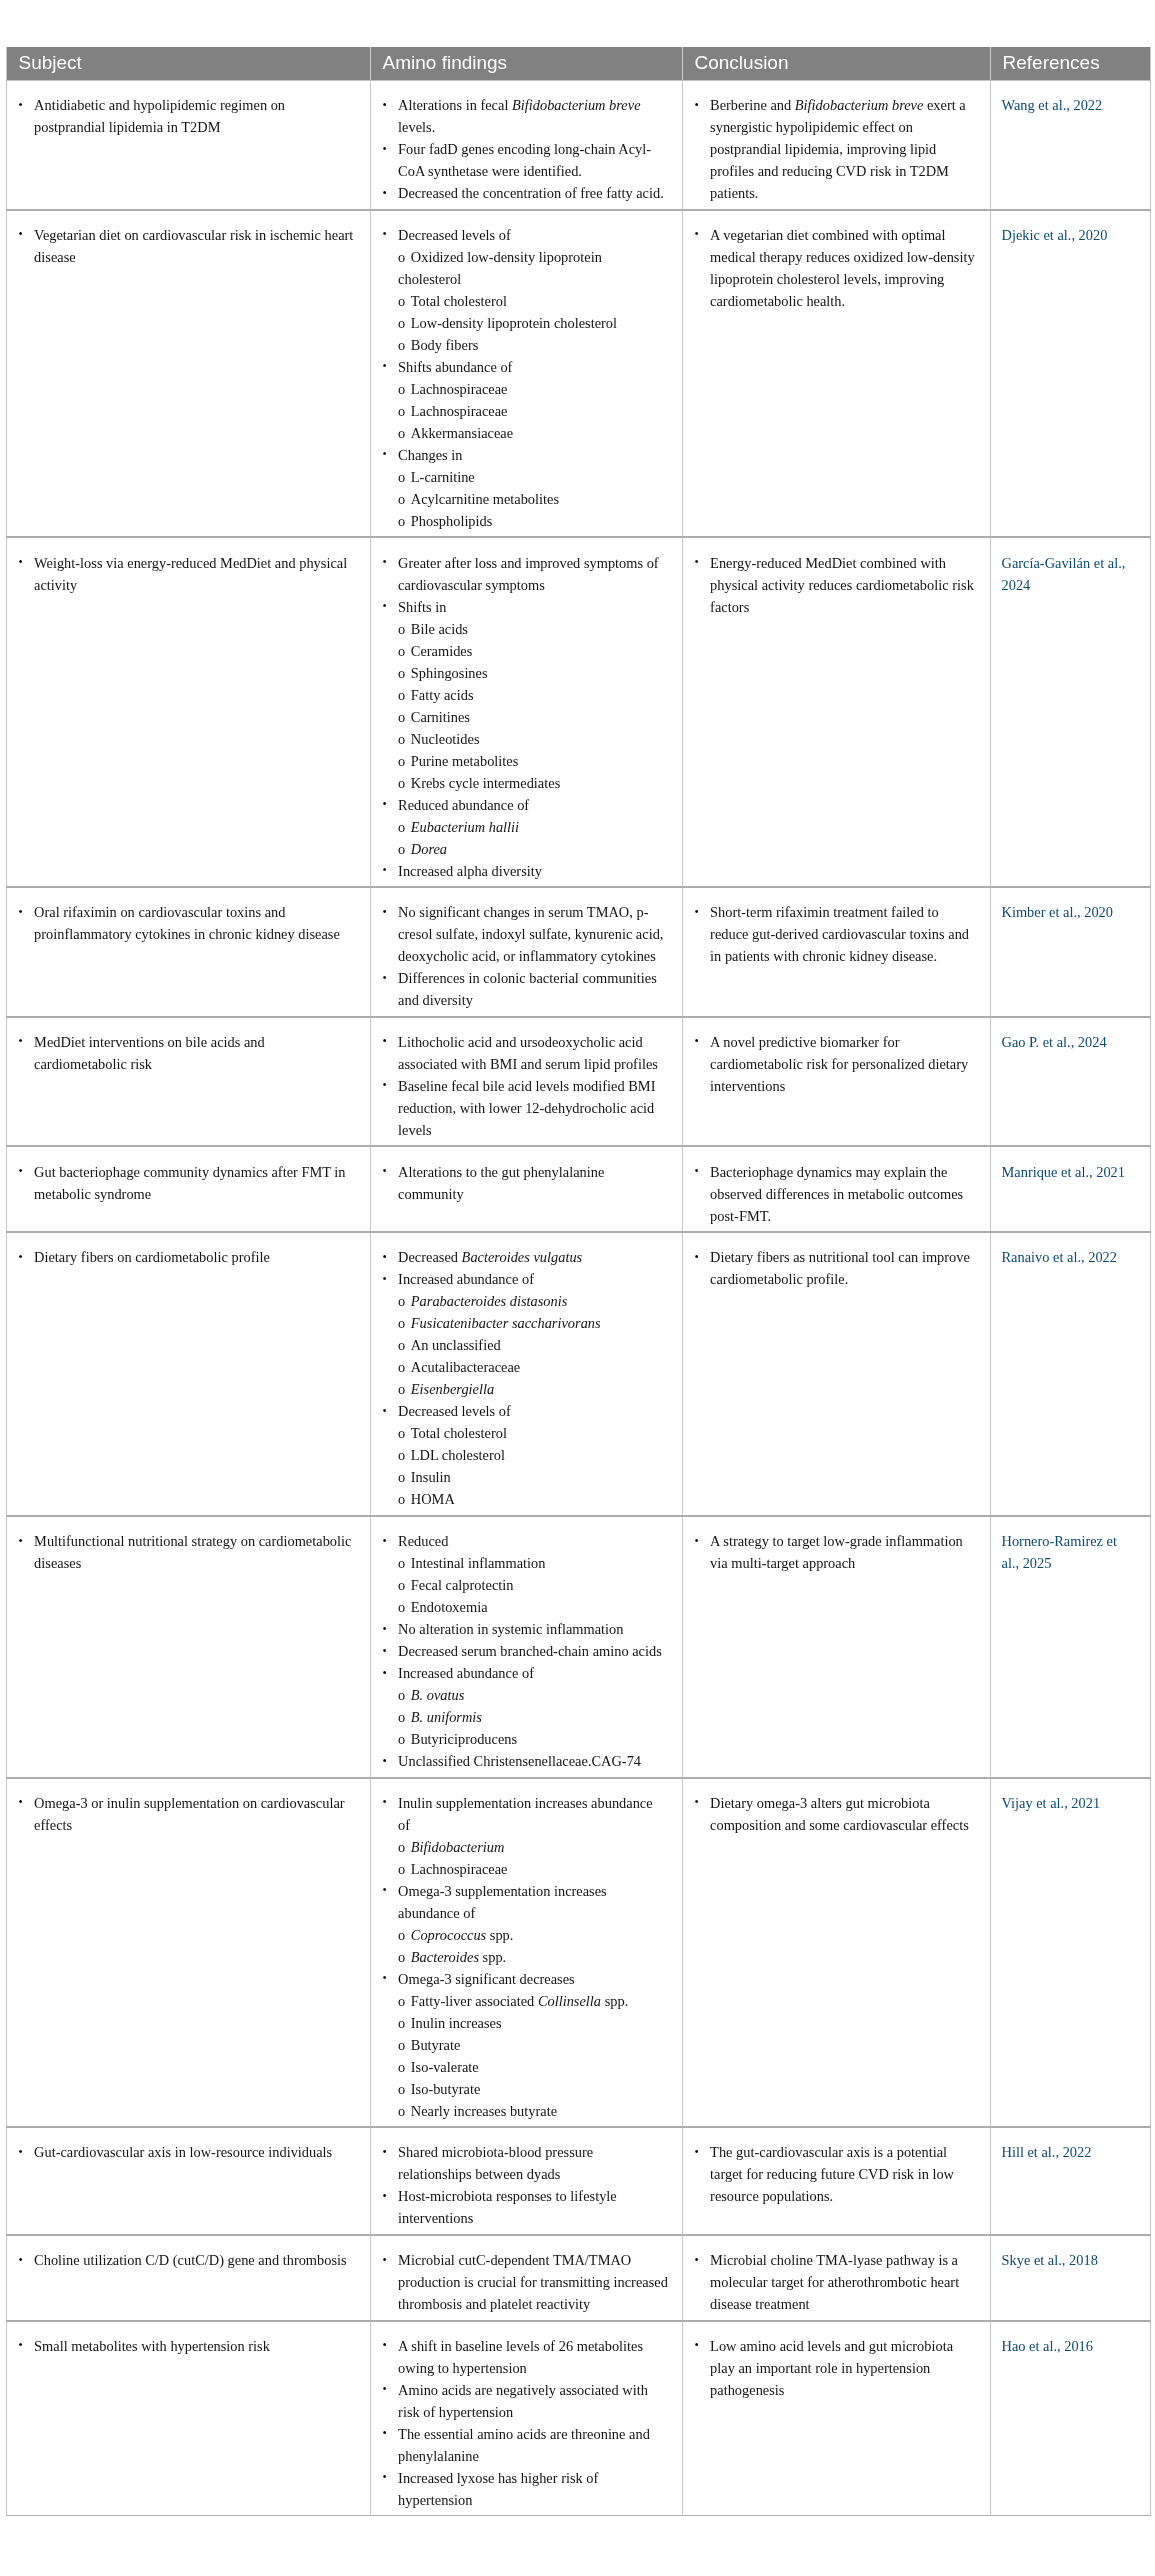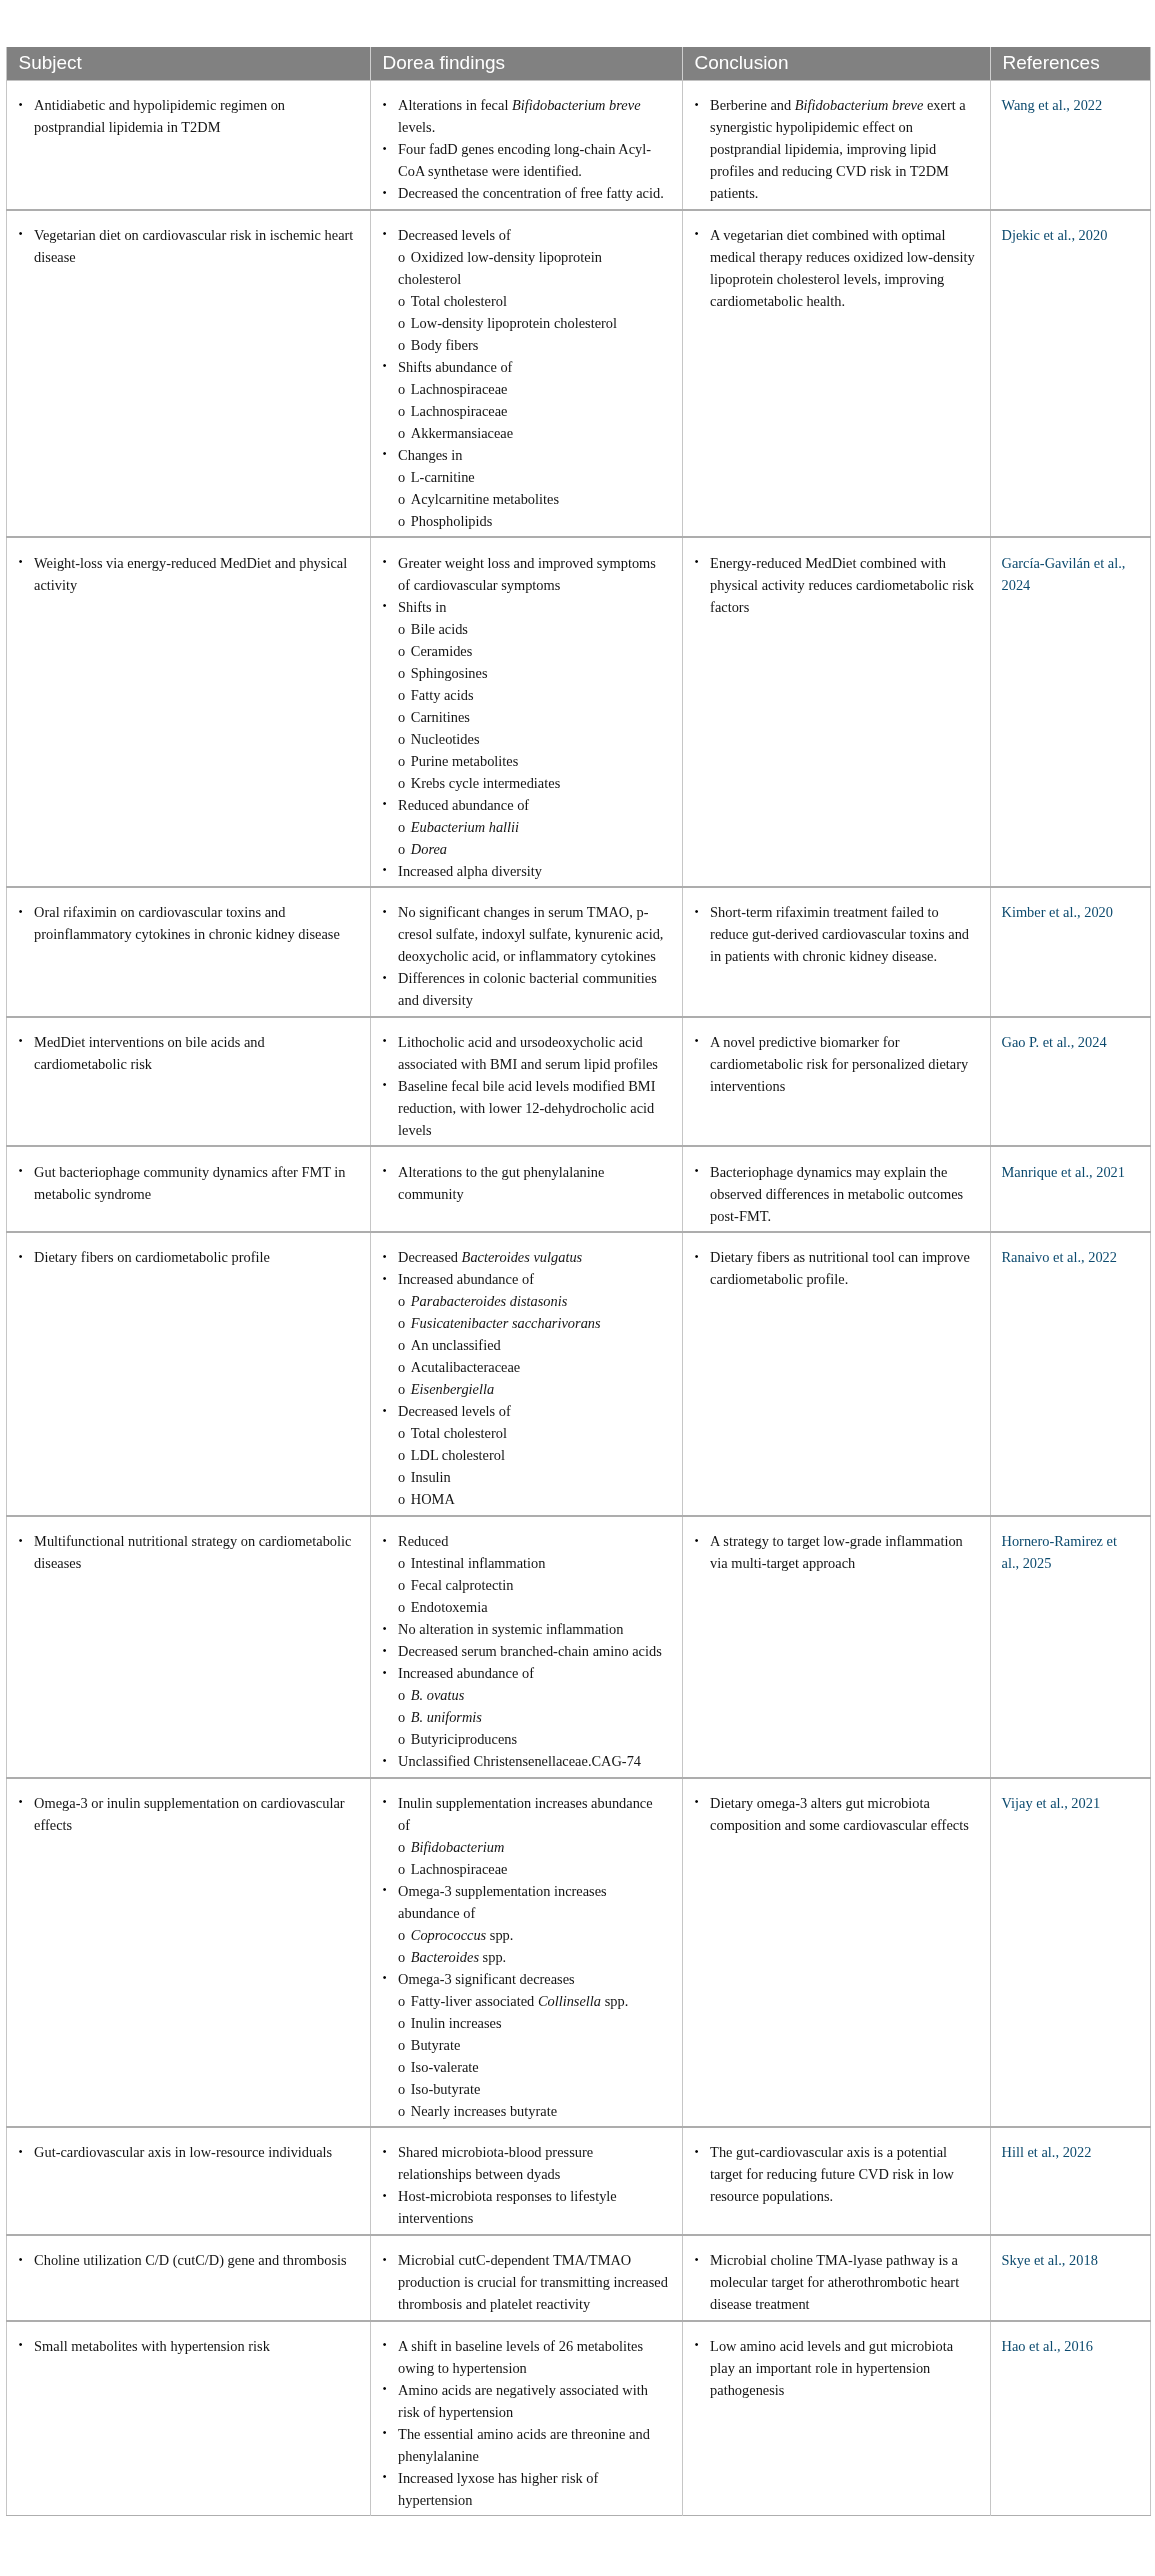--- a/index.html
+++ b/index.html
@@ -82,21 +82,21 @@
   <table class="summary">
     <colgroup>
       <col class="c-subject">
       <col class="c-findings">
       <col class="c-conclusion">
       <col class="c-references">
     </colgroup>
     <thead>
       <tr>
         <th>Subject</th>
-        <th>Dorea findings</th>
+        <th>Amino findings</th>
         <th>Conclusion</th>
         <th>References</th>
       </tr>
     </thead>
     <tbody>
         <tr>
           <td>
             <div class="li l1"><span class="marker">•</span><span>Antidiabetic and hypolipidemic regimen on postprandial lipidemia in T2DM</span></div>
           </td>
           <td>
@@ -131,21 +131,21 @@
           <td>
             <div class="li l1"><span class="marker">•</span><span>A vegetarian diet combined with optimal medical therapy reduces oxidized low-density lipoprotein cholesterol levels, improving cardiometabolic health.</span></div>
           </td>
           <td><span class="ref">Djekic et al., 2020</span></td>
         </tr>
         <tr>
           <td>
             <div class="li l1"><span class="marker">•</span><span>Weight-loss via energy-reduced MedDiet and physical activity</span></div>
           </td>
           <td>
-            <div class="li l1"><span class="marker">•</span><span>Greater weight loss and improved symptoms of cardiovascular symptoms</span></div>
+            <div class="li l1"><span class="marker">•</span><span>Greater after loss and improved symptoms of cardiovascular symptoms</span></div>
             <div class="li l1"><span class="marker">•</span><span>Shifts in</span></div>
             <div class="li l2"><span class="marker">o</span><span>Bile acids</span></div>
             <div class="li l2"><span class="marker">o</span><span>Ceramides</span></div>
             <div class="li l2"><span class="marker">o</span><span>Sphingosines</span></div>
             <div class="li l2"><span class="marker">o</span><span>Fatty acids</span></div>
             <div class="li l2"><span class="marker">o</span><span>Carnitines</span></div>
             <div class="li l2"><span class="marker">o</span><span>Nucleotides</span></div>
             <div class="li l2"><span class="marker">o</span><span>Purine metabolites</span></div>
             <div class="li l2"><span class="marker">o</span><span>Krebs cycle intermediates</span></div>
             <div class="li l1"><span class="marker">•</span><span>Reduced abundance of</span></div>

